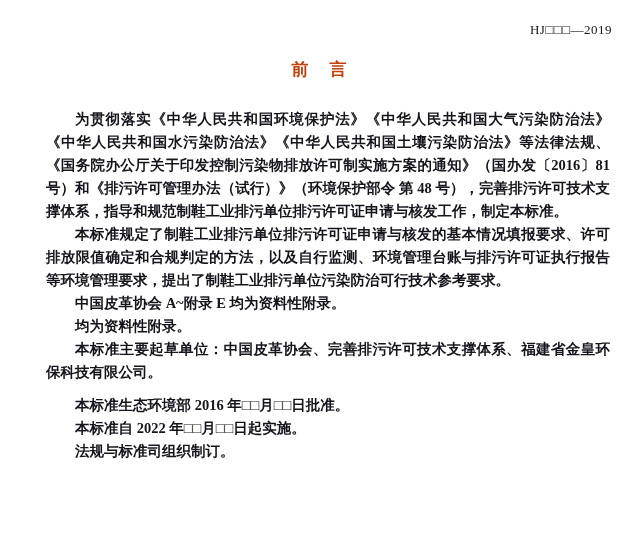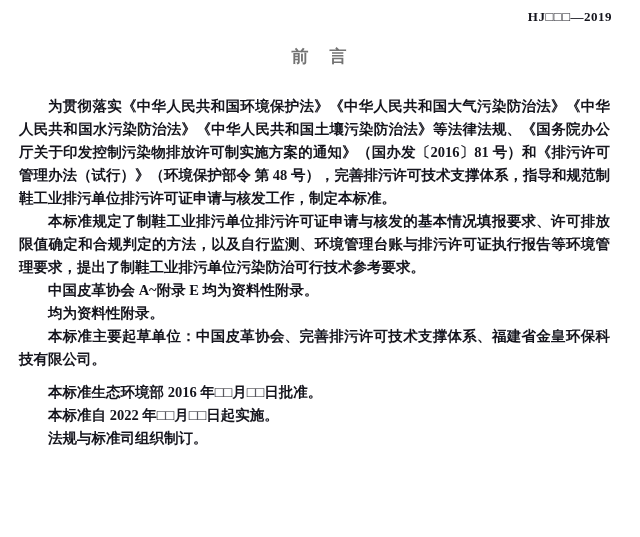--- a/index.html
+++ b/index.html
@@ -8,36 +8,36 @@
     width: 640px;
     height: 537px;
     background: #ffffff;
     font-family: "Liberation Serif", "DejaVu Serif", serif;
     color: #15151d;
     overflow: hidden;
     box-sizing: border-box;
   }
   .doc-header {
     text-align: right;
-    padding: 9px 28px 0 0;
+    padding: 22px 28px 0 0;
     font-size: 13px;
-    font-weight: bold;
+    font-weight: normal;
     letter-spacing: 0.5px;
     color: #15151d;
   }
   .doc-title {
     text-align: center;
     margin-top: 20px;
     font-size: 17px;
     font-weight: bold;
     letter-spacing: 2px;
-    color: #737373;
+    color: #c2410c;
   }
   .doc-body {
-    padding: 27px 30px 0 19px;
+    padding: 27px 30px 0 46px;
   }
   .para {
     margin: 0;
     font-size: 14.5px;
     line-height: 23px;
     font-weight: bold;
     text-indent: 2em;
     text-align: justify;
     color: #15151d;
   }

